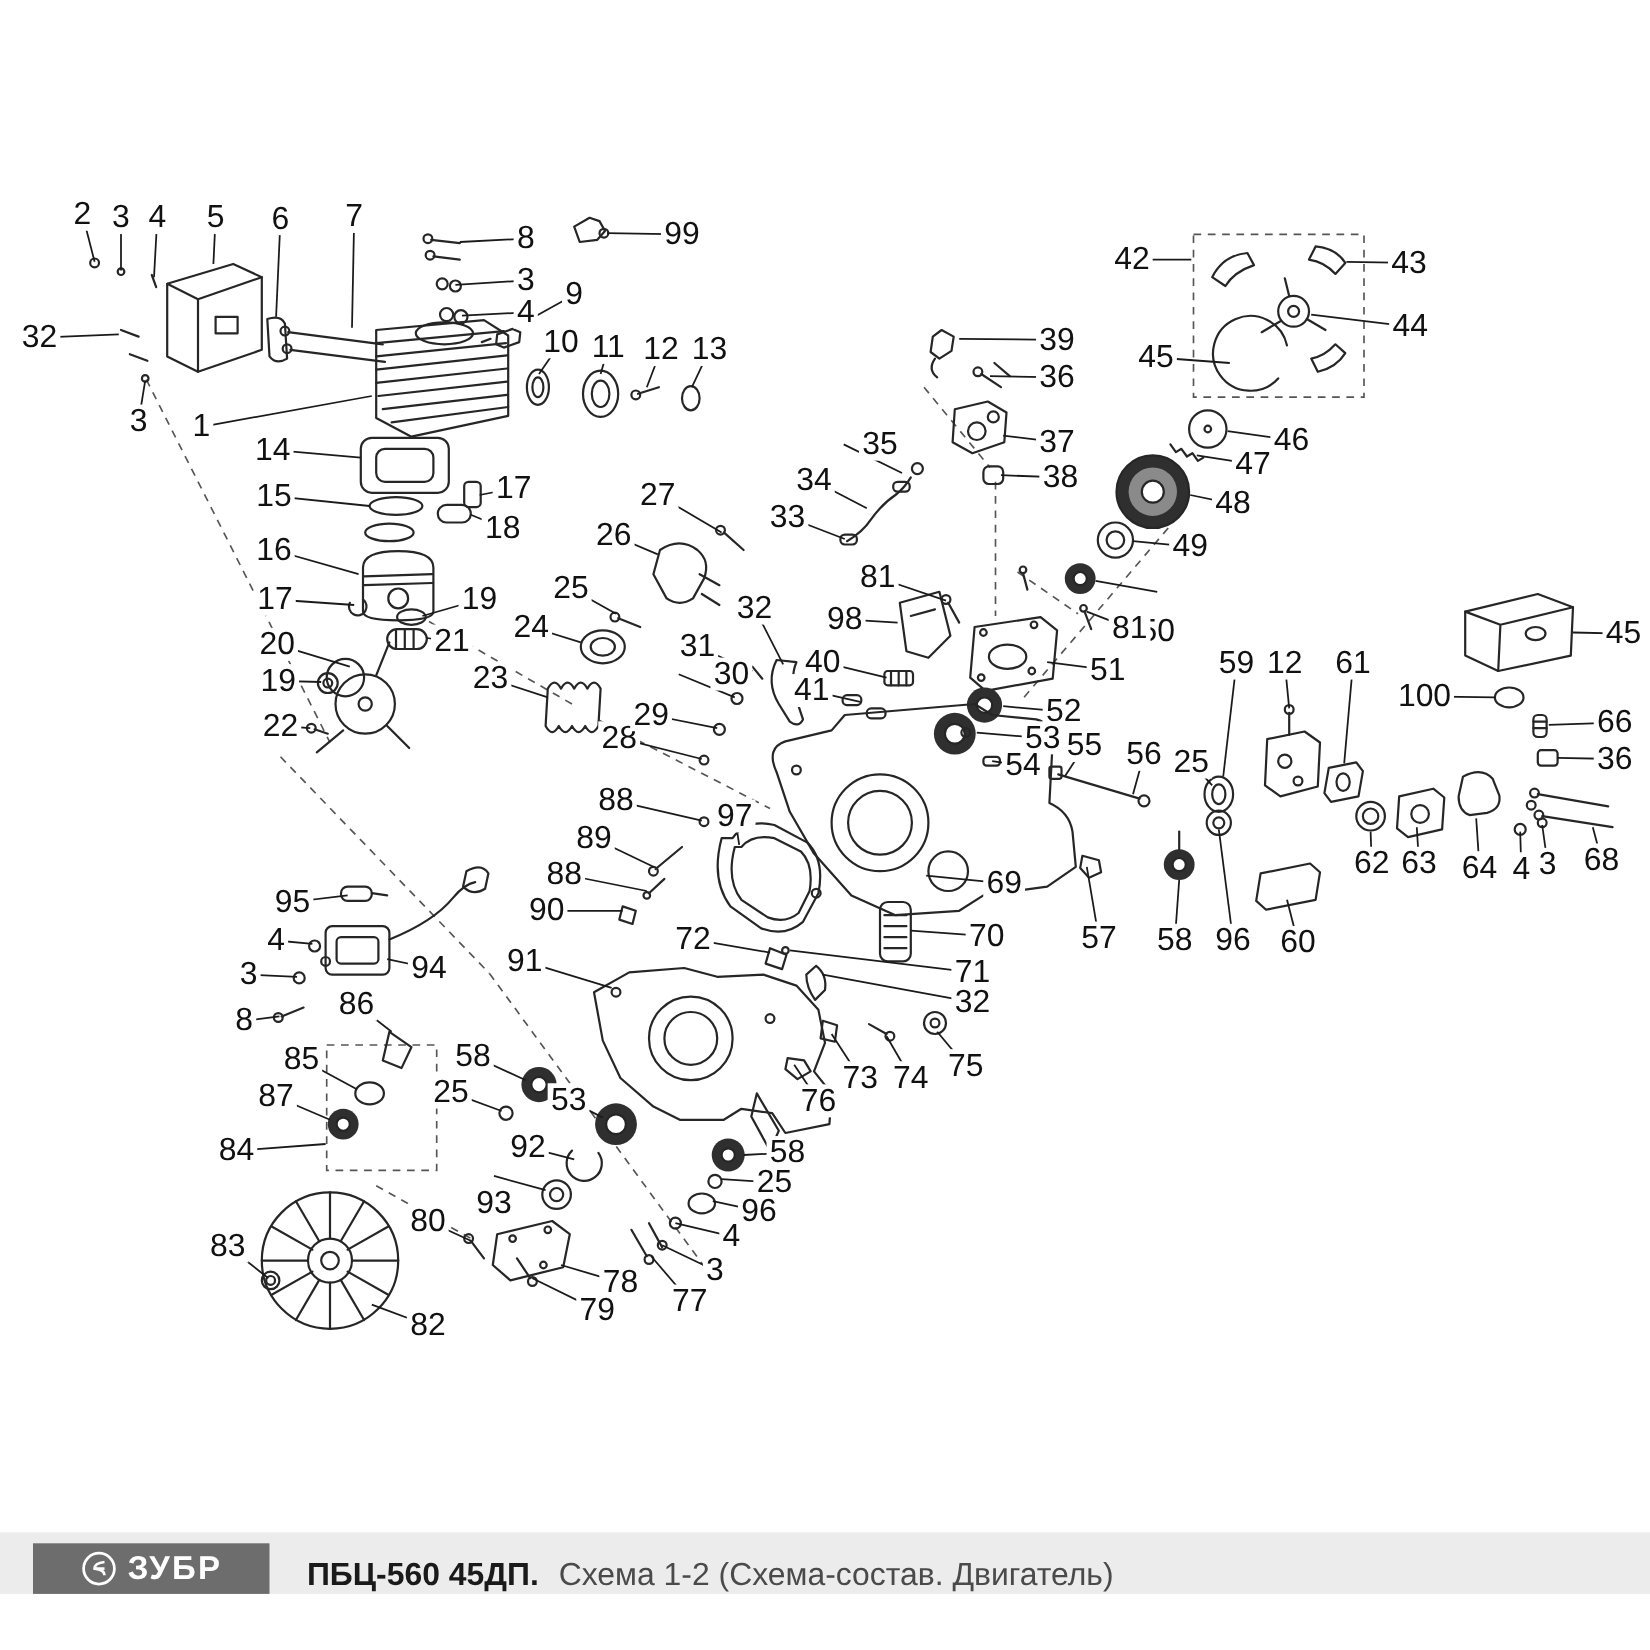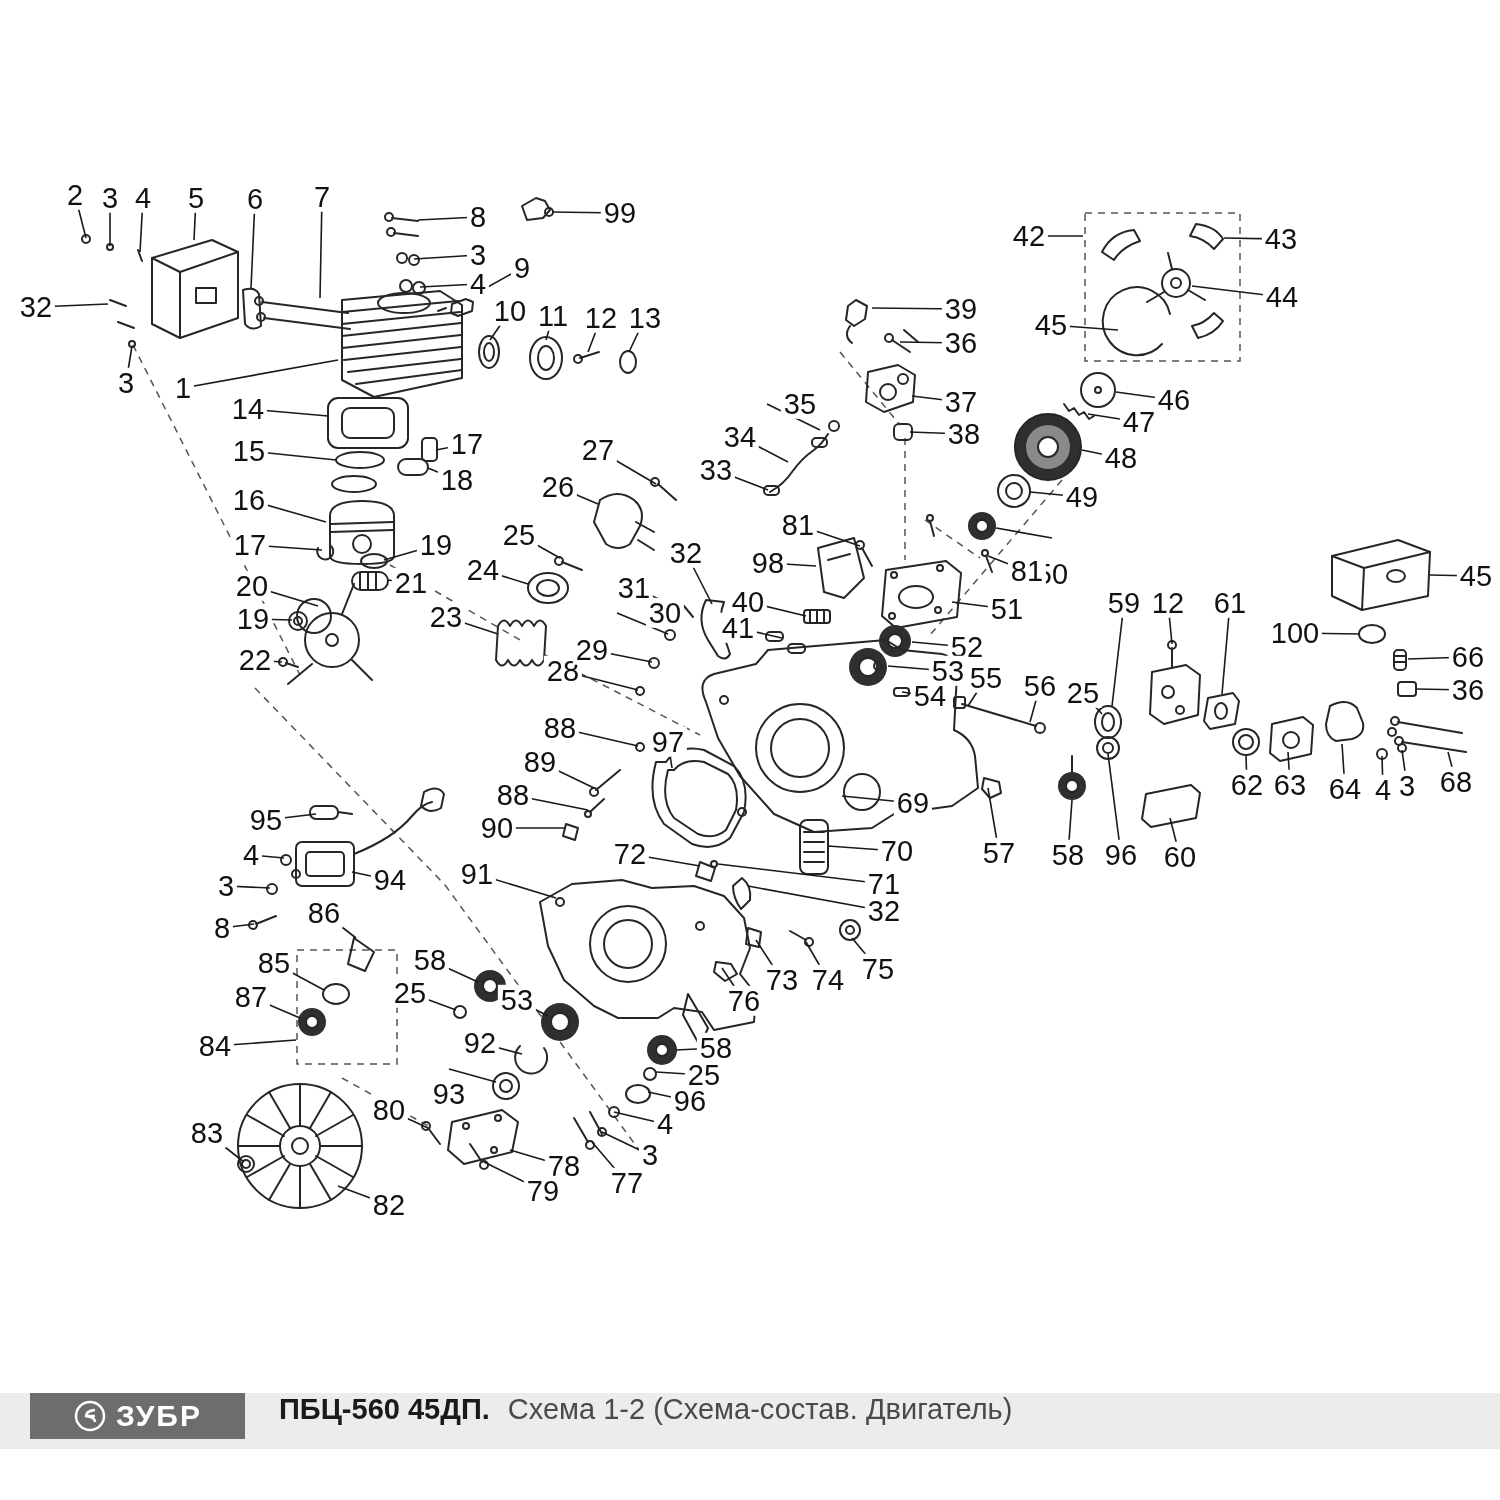--- a/index.html
+++ b/index.html
@@ -4,21 +4,21 @@
 <style>
   html,body{margin:0;padding:0;background:#fff;}
   .stage{position:relative;width:1500px;height:1500px;background:#fff;overflow:hidden;
          font-family:"Liberation Sans",sans-serif;}
   .layer{position:absolute;left:0;top:0;width:1500px;height:1500px;}
   #drawing{pointer-events:none;}
   .callout{position:absolute;transform:translate(-50%,-50%);font-size:29px;font-weight:500;
            color:#111;background:#fff;padding:0 3px;line-height:1.05;white-space:nowrap;}
   #leaders line{stroke:#1a1a1a;stroke-width:1.6;}
   .footer{position:absolute;left:0;top:1393px;width:1500px;height:56px;background:#ececec;
-          display:flex;align-items:flex-start;}
+          display:flex;align-items:flex-end;}
   .logo{margin-left:30px;width:215px;height:46px;background:#6d6d6d;color:#fff;
         display:flex;align-items:center;justify-content:center;gap:9px;}
   .logo-text{font-weight:bold;font-size:30px;letter-spacing:2px;}
   .title{margin-left:34px;font-size:29px;color:#1a1a1a;white-space:nowrap;}
   .title .bold{font-weight:bold;}
   .title .rest{color:#4a4a4a;margin-left:10px;font-weight:normal;}
 </style>
 </head>
 <body>
 

